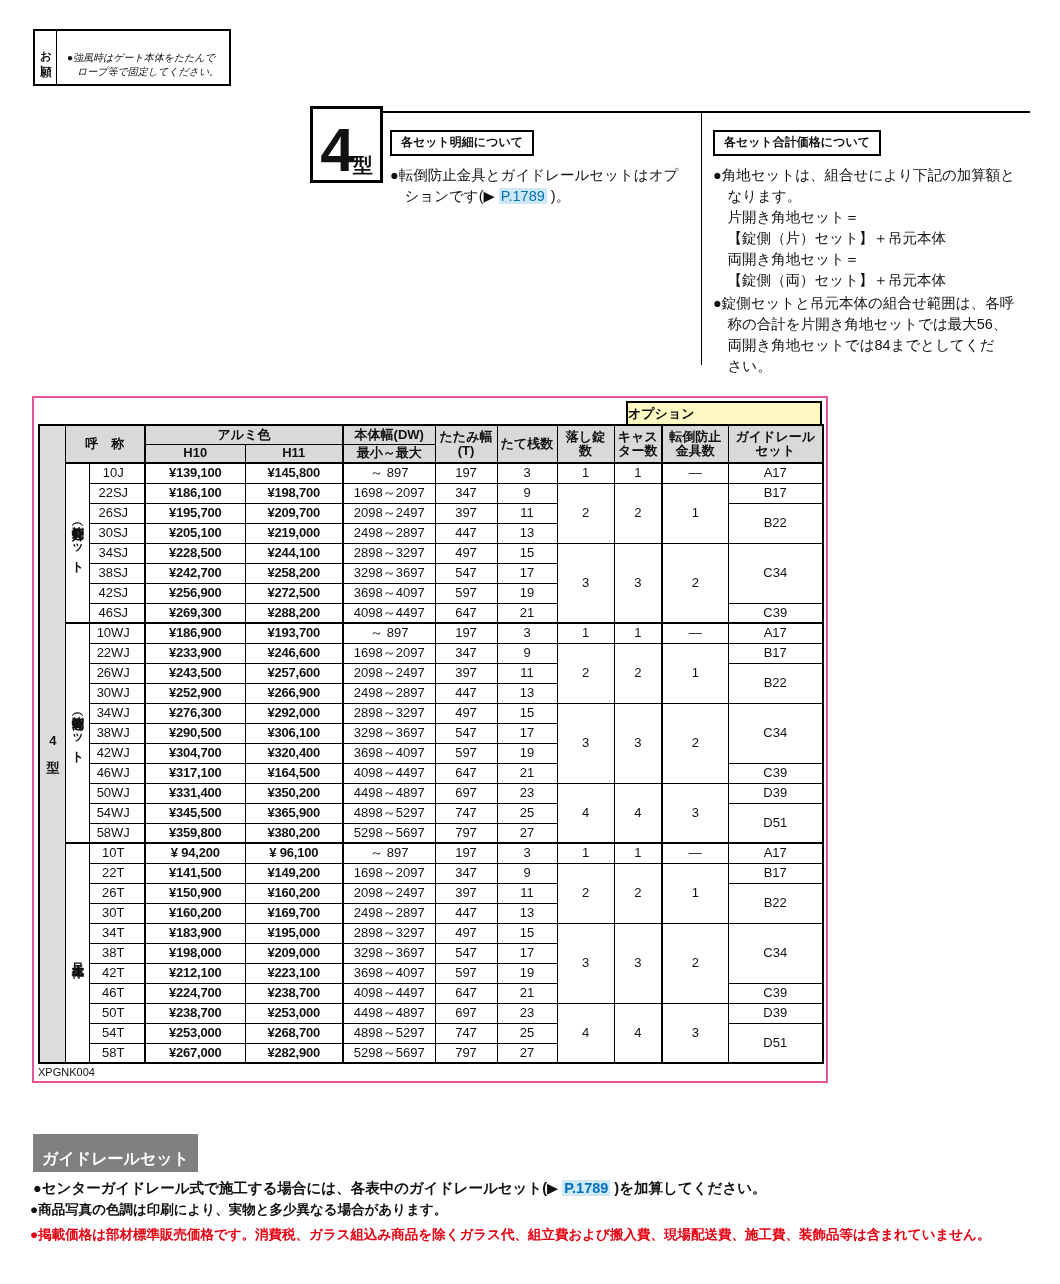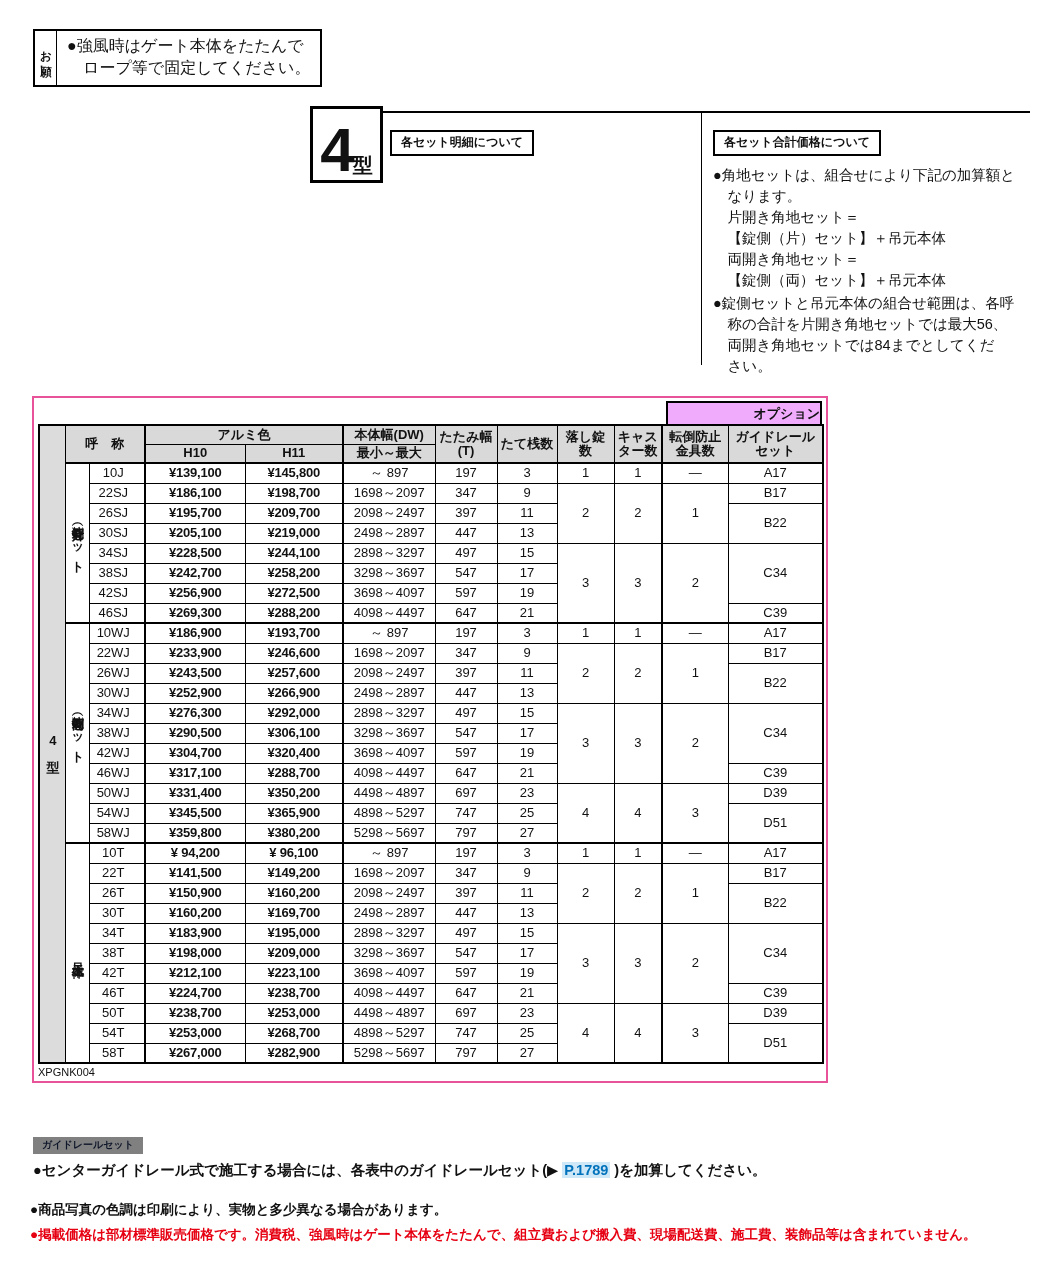--- a/index.html
+++ b/index.html
@@ -4,22 +4,22 @@
 <style>
   html,body{margin:0;padding:0;background:#fff;}
   .page{position:relative;width:1060px;height:1284px;background:#fff;overflow:hidden;
         font-family:"Liberation Sans","DejaVu Sans",sans-serif;color:#111;}
   .v-text{writing-mode:vertical-rl;text-orientation:upright;}
 
   
   .notice-box{position:absolute;left:33px;top:29px;display:flex;border:2px solid #000;background:#fff;}
   .notice-label{display:flex;align-items:center;justify-content:center;border-right:1px solid #000;padding:2px 3px;}
   .notice-label .v-text{font-size:11.5px;letter-spacing:1px;font-weight:bold;}
-  .notice-body{padding:4px 10px 5px;font-size:16px;line-height:1.4;white-space:pre-line;
-               padding-left:calc(10px + 1em);text-indent:-1em;}
+  .notice-body{padding:20px 10px 5px;font-size:10px;line-height:1.4;white-space:pre-line;
+               padding-left:calc(10px + 1em);text-indent:-1em;font-style:italic;}
 
   
   .page-title{position:absolute;left:30px;top:90px;margin:0;font-size:28px;font-weight:bold;letter-spacing:1px;}
   .type-badge{position:absolute;left:310px;top:106px;width:73px;height:77px;border:3px solid #000;background:#fff;
               display:flex;align-items:flex-end;justify-content:center;padding-bottom:5px;box-sizing:border-box;z-index:2;}
   .type-num{font-size:62px;font-weight:bold;line-height:0.8;letter-spacing:-3px;}
   .type-suffix{font-size:20px;font-weight:bold;line-height:1;margin-left:1px;}
   .rule-h{position:absolute;left:382px;top:111px;width:648px;height:2px;background:#000;}
   .rule-v{position:absolute;left:701px;top:111px;width:1px;height:254px;background:#000;}
 
@@ -28,40 +28,40 @@
   .panel-left{left:390px;width:312px;}
   .panel-right{left:713px;width:330px;}
   .panel-title{display:inline-block;border:2px solid #000;padding:2px 9px 3px;font-size:12px;font-weight:bold;margin:0 0 9px;}
   .bullet{margin:0 0 2px;font-size:14.5px;line-height:1.45;white-space:pre-line;padding-left:1em;text-indent:-1em;}
   .page-link{color:#0072bc;background:#cfe8f7;padding:0 2px;cursor:pointer;}
 
   
   .table-frame{position:absolute;left:32px;top:396px;width:796px;box-sizing:border-box;
                border:2px solid #e85298;padding:3px 4px 2px;background:#fff;}
   .option-bar{display:flex;justify-content:flex-end;width:784px;}
-  .option-cell{box-sizing:border-box;width:156px;border:2px solid #000;border-bottom:none;background:#f0abfc;
-               font-size:13px;font-weight:bold;text-align:right;padding:2px 0 1px;}
+  .option-cell{box-sizing:border-box;width:196px;border:2px solid #000;border-bottom:none;background:#fef9c3;
+               font-size:13px;font-weight:bold;text-align:left;padding:2px 0 1px;}
   table.price-table{border-collapse:collapse;table-layout:fixed;width:784px;border:2px solid #000;}
   .price-table td{border:1px solid #000;height:20px;padding:0 2px;text-align:center;
                   font-size:13px;line-height:1.1;box-sizing:border-box;overflow:hidden;}
   .hdr{background:#d9d9d9;font-weight:bold;font-size:12.5px;white-space:pre-line;line-height:1.15;}
   .hdr-row td{height:19px;}
   .b-l2{border-left:2px solid #000 !important;}
   tr.group-start td{border-top:2px solid #000;}
   .type-cell{background:#dcdcdc;}
   .type-cell .v-text{font-weight:bold;font-size:13px;letter-spacing:2px;}
   .c-group .v-text{writing-mode:vertical-rl;text-orientation:mixed;font-weight:bold;font-size:12.5px;letter-spacing:1px;}
   .c-name{text-align:right;padding-right:9px !important;}
   .c-price{font-weight:bold;font-size:16px;letter-spacing:-0.2px;}
   .c-range{font-size:12.5px;}
   .table-code{font-size:11px;line-height:1.3;margin-top:1px;}
 
   
   .guide-note{position:absolute;left:33px;top:1134px;width:1005px;}
-  .guide-badge{display:inline-block;background:#808080;color:#0f172a;font-size:10px;font-weight:bold;padding:1px 9px 2px;}
+  .guide-badge{display:inline-block;background:#808080;color:#ffffff;font-size:16px;font-weight:bold;padding:15px 9px 2px;}
   .guide-note .bullet{margin-top:6px;font-size:14.5px;font-weight:bold;}
   .footnotes{position:absolute;left:30px;top:1200px;width:1015px;}
   .foot{margin:0 0 5px;font-size:13.5px;font-weight:bold;line-height:1.45;}
   .foot-red{color:#e60012;}
 </style>
 </head>
 <body>
 
 <div class="page">
 
@@ -76,20 +76,22 @@
 
   <div class="type-badge">
     <span class="type-num">4</span>
     <span class="type-suffix">型</span>
   </div>
   <div class="rule-h"></div>
   <div class="rule-v"></div>
 
   <div class="panel panel-left">
     <div class="panel-title">各セット明細について</div>
+    <p class="bullet"><span>●転倒防止金具とガイドレールセットはオプ
+ションです(▶ </span><span class="page-link">P.1789</span><span> )。</span></p>
   </div>
 
   <div class="panel panel-right">
     <div class="panel-title">各セット合計価格について</div>
     <p class="bullet">●角地セットは、組合せにより下記の加算額と
 なります。
 片開き角地セット＝
 【錠側（片）セット】＋吊元本体
 両開き角地セット＝
 【錠側（両）セット】＋吊元本体</p>
@@ -285,21 +287,21 @@
             <td class="c-name">42WJ</td>
             <td class="c-price b-l2">¥304,700</td>
             <td class="c-price">¥320,400</td>
             <td class="c-range b-l2">3698～4097</td>
             <td class="c-num">597</td>
             <td class="c-num">19</td>
           </tr>
           <tr>
             <td class="c-name">46WJ</td>
             <td class="c-price b-l2">¥317,100</td>
-            <td class="c-price">¥288,700</td>
+            <td class="c-price">¥164,500</td>
             <td class="c-range b-l2">4098～4497</td>
             <td class="c-num">647</td>
             <td class="c-num">21</td>
             <td class="c-guide">C39</td>
           </tr>
           <tr>
             <td class="c-name">50WJ</td>
             <td class="c-price b-l2">¥331,400</td>
             <td class="c-price">¥350,200</td>
             <td class="c-range b-l2">4498～4897</td>
@@ -440,16 +442,16 @@
     <div class="table-code">XPGNK004</div>
   </div>
 
   <div class="guide-note">
     <span class="guide-badge">ガイドレールセット</span>
     <p class="bullet"><span>●センターガイドレール式で施工する場合には、各表中のガイドレールセット(▶ </span><span class="page-link">P.1789</span><span> )を加算してください。</span></p>
   </div>
 
   <div class="footnotes">
     <p class="foot">●商品写真の色調は印刷により、実物と多少異なる場合があります。</p>
-    <p class="foot foot-red">●掲載価格は部材標準販売価格です。消費税、強風時はゲート本体をたたんで、組立費および搬入費、現場配送費、施工費、装飾品等は含まれていません。</p>
+    <p class="foot foot-red">●掲載価格は部材標準販売価格です。消費税、ガラス組込み商品を除くガラス代、組立費および搬入費、現場配送費、施工費、装飾品等は含まれていません。</p>
   </div>
 
 </div>
 
 </body></html>

